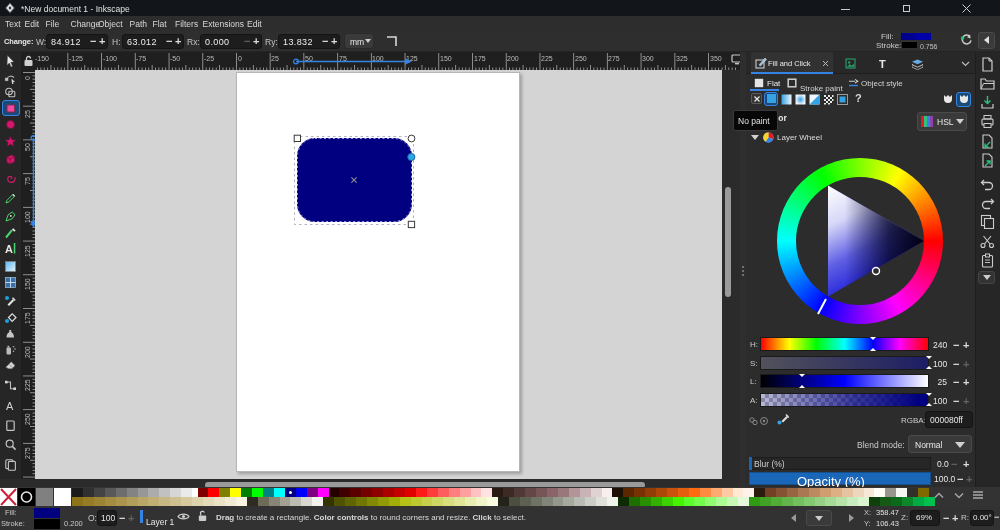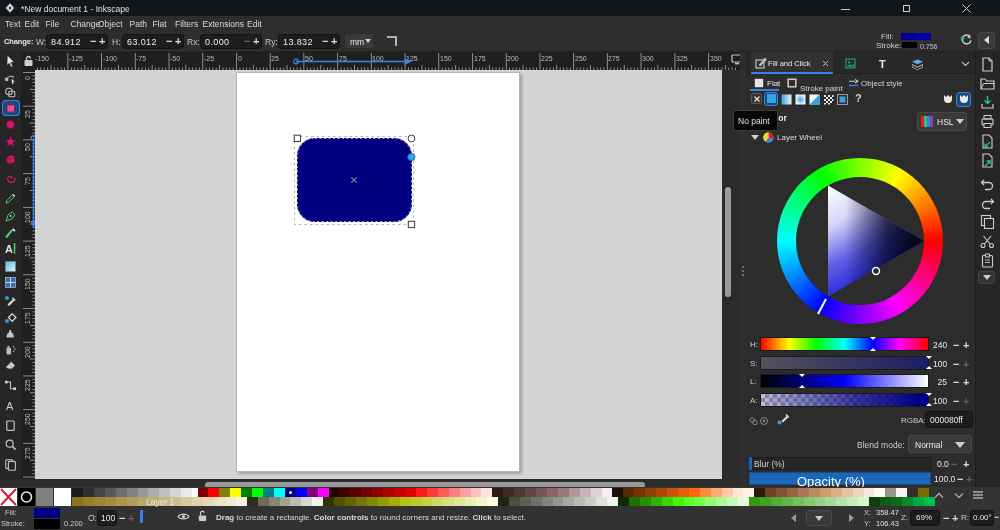--- a/index.html
+++ b/index.html
@@ -1012,21 +1012,21 @@
 <div class="t" style="left:1px;top:520px;font-size:7.5px;color:#c8c8c8;">Stroke:</div>
 <div class="a" style="left:34px;top:508px;width:26px;height:10px;background:#000080;"></div>
 <div class="a" style="left:34px;top:519px;width:26px;height:10px;background:#000000;"></div>
 <div class="t" style="left:64px;top:520px;font-size:7.5px;color:#c8c8c8;">0.200</div>
 <div class="t" style="left:88px;top:514px;font-size:8.5px;color:#c8c8c8;">O:</div>
 <div class="spin" style="left:97px;top:510px;width:20px;height:16px;"></div>
 <div class="t" style="left:101px;top:514px;font-size:8.5px;color:#e8e8e8;">100</div>
 <div class="pm" style="left:119px;top:513px;">−</div>
 <div class="pm pmg" style="left:128px;top:513px;">+</div>
 <div class="a" style="left:140px;top:510px;width:2.5px;height:13px;background:#3584e4;"></div>
-<div class="t" style="left:146px;top:498px;font-size:8.5px;color:#e8e8e8;">Layer 1</div>
+<div class="t" style="left:146px;top:518px;font-size:8.5px;color:#e8e8e8;">Layer 1</div>
 <svg class="a" style="left:177px;top:511px" width="13" height="11" viewBox="0 0 13 11">
     <path d="M1 5.5 C3 2.3 10 2.3 12 5.5 C10 8.7 3 8.7 1 5.5 Z" fill="none" stroke="#ccc" stroke-width="1.1"></path>
     <circle cx="6.5" cy="5.5" r="1.6" fill="#ccc"></circle>
   </svg>
 <svg class="a" style="left:197px;top:510px" width="11" height="12" viewBox="0 0 11 12">
     <rect x="1.8" y="5.5" width="7.4" height="5.5" rx="1" fill="#ccc"></rect>
     <path d="M3.6 5.5 V3.6 A1.9 1.9 0 0 1 7.3 2.7" fill="none" stroke="#ccc" stroke-width="1.3"></path>
   </svg>
 <div class="t" style="left:216px;top:514px;font-size:8px;color:#d8d8d8;"><b>Drag</b> to create a rectangle. <b>Color controls</b> to round corners and resize. <b>Click</b> to select.</div>
 <div class="a" style="left:791px;top:514px;width:0;height:0;border-top:4px solid transparent;border-bottom:4px solid transparent;border-right:5px solid #9a9a9a;"></div>

